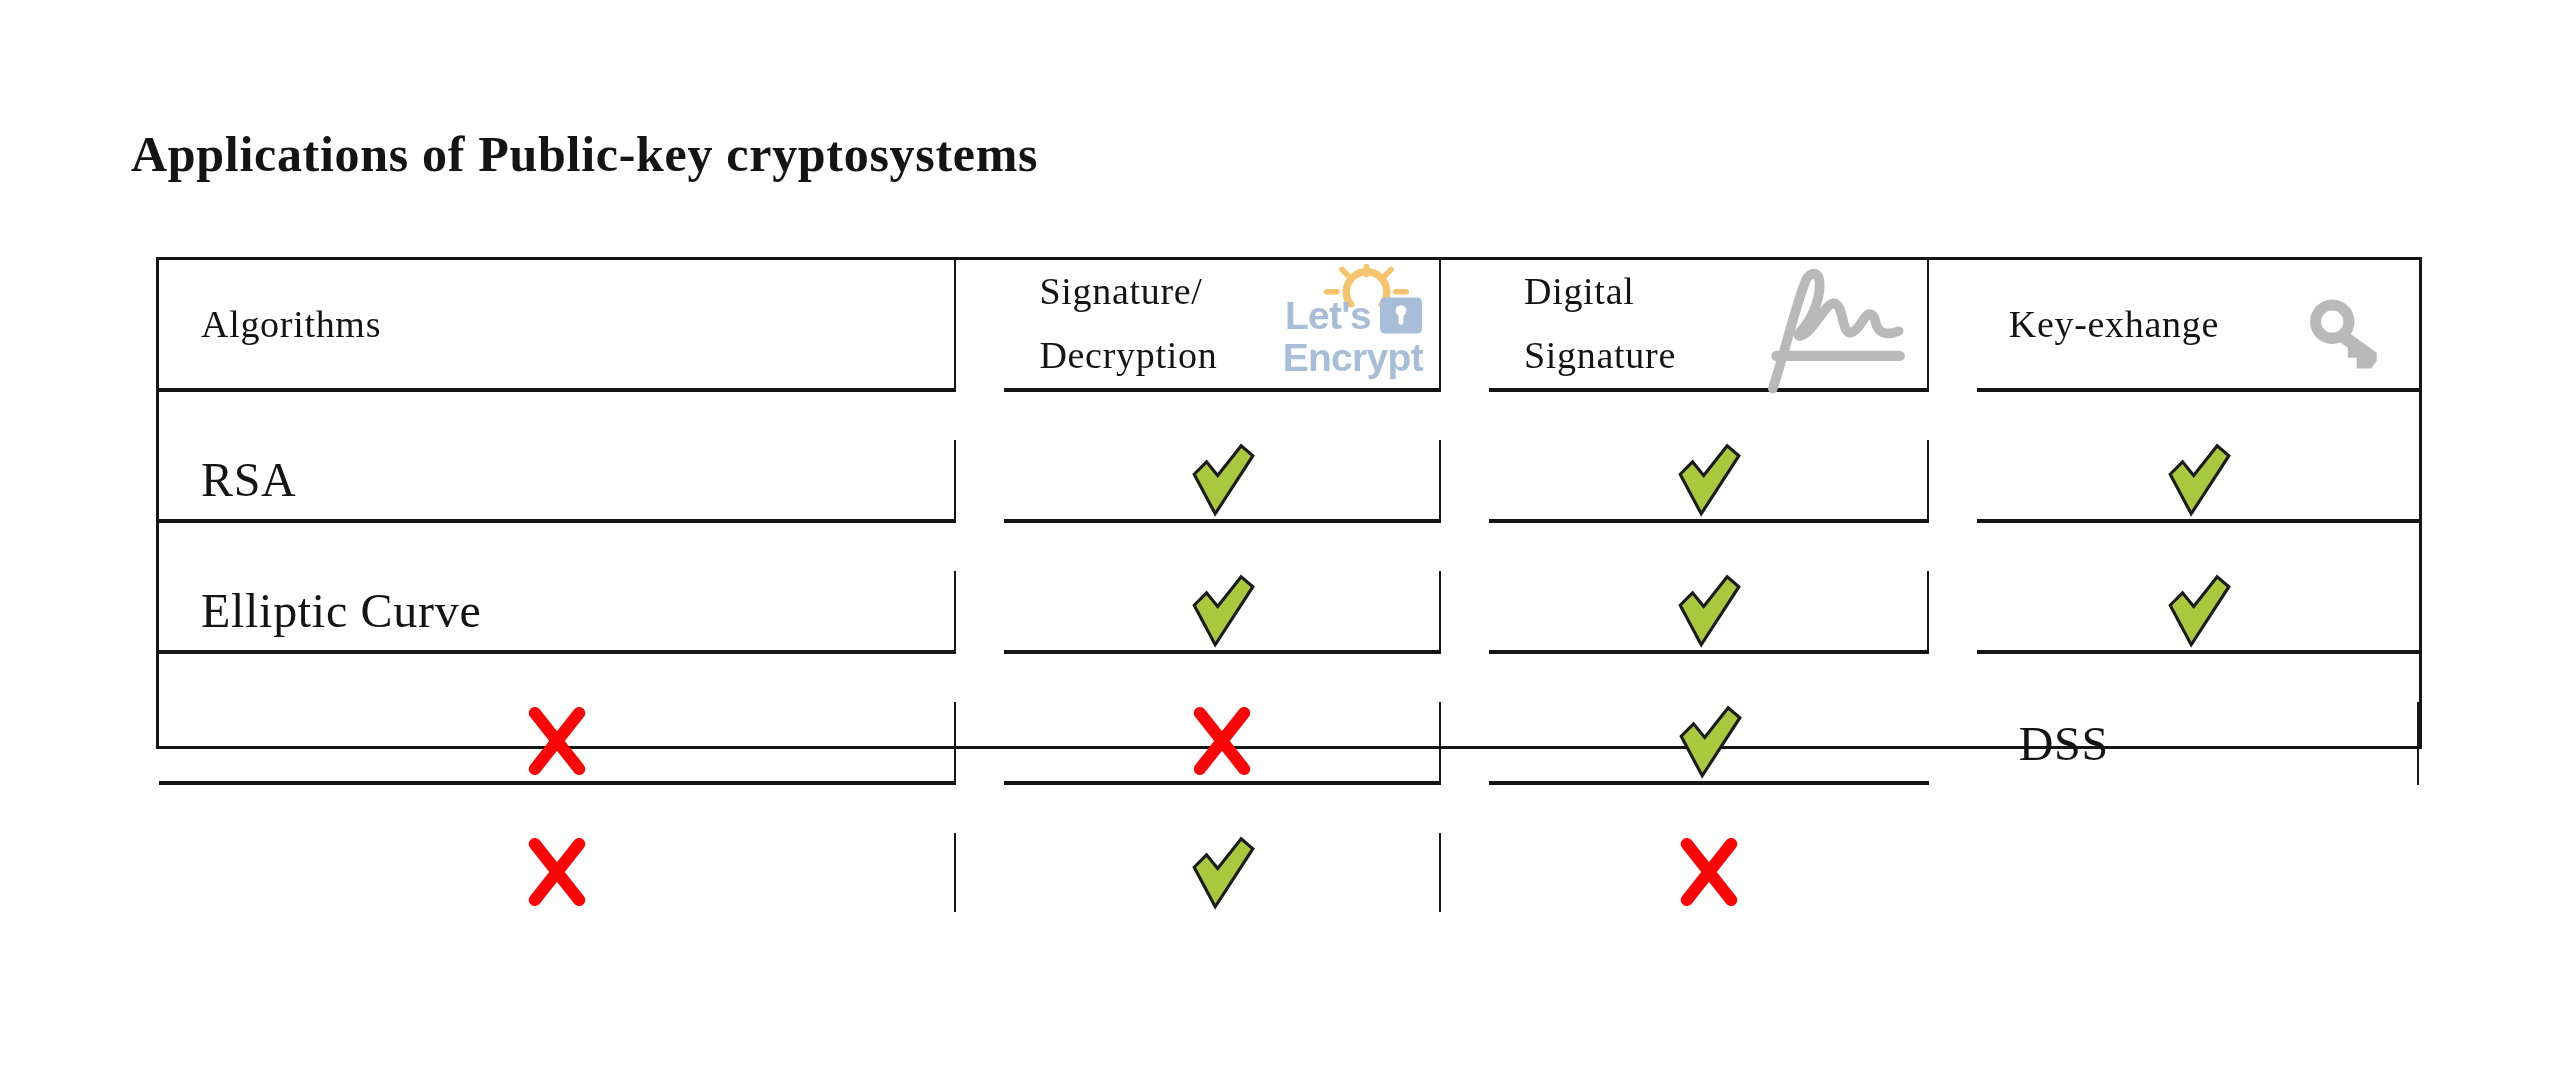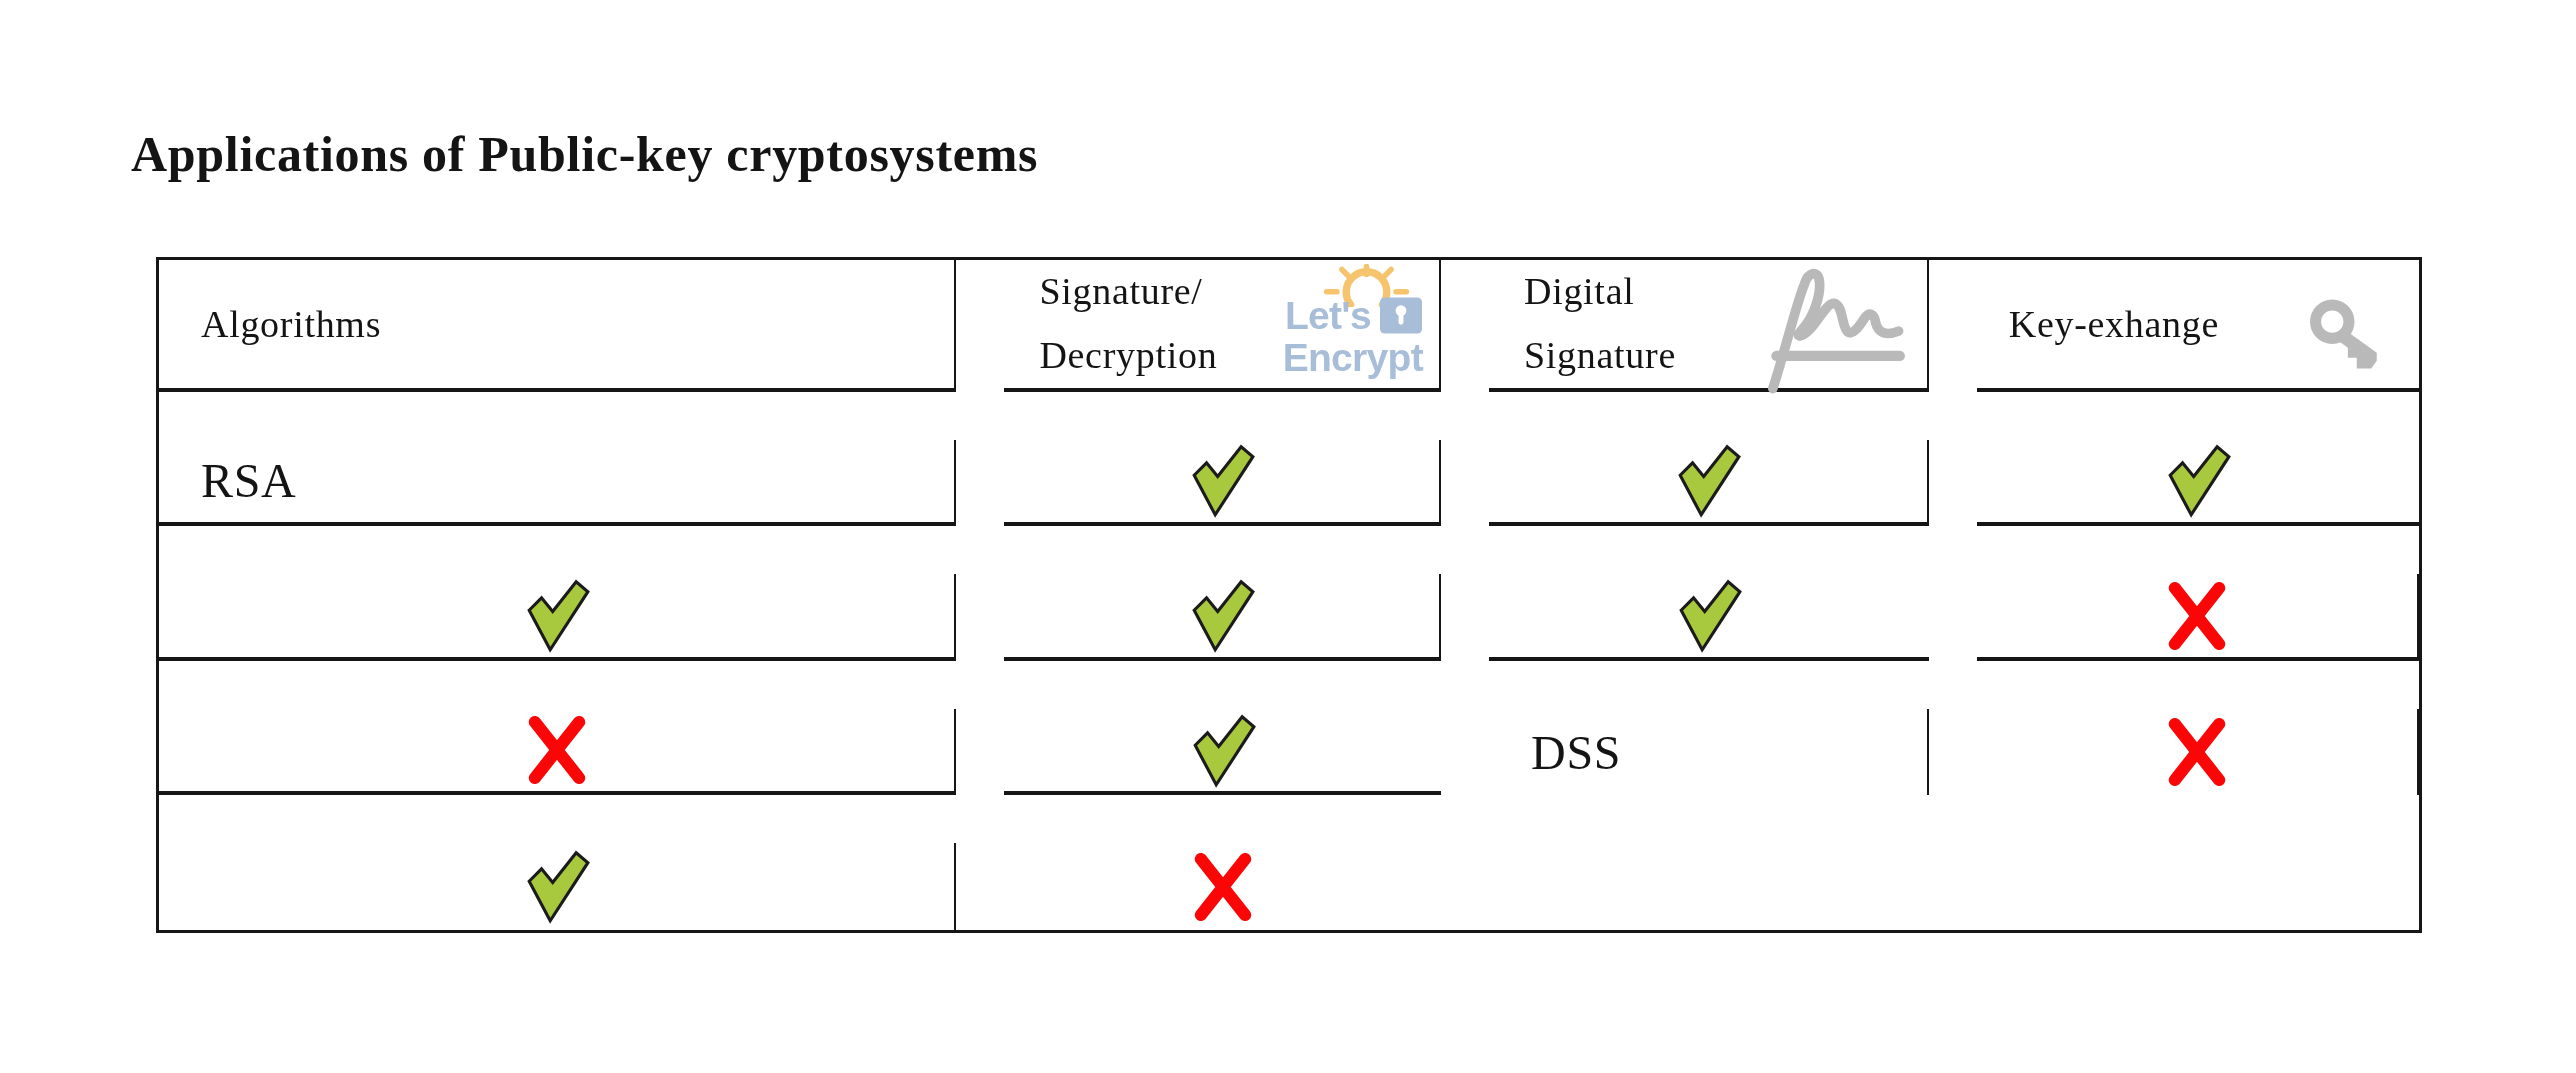--- a/index.html
+++ b/index.html
@@ -14,21 +14,21 @@
   }
   *{margin:0;padding:0;box-sizing:border-box;}
   html,body{background:#ffffff;}
   body{width:2576px;height:1073px;position:relative;overflow:hidden;
        font-family:cursive;color:var(--ink);}
   .canvas{position:absolute;inset:0;background:#ffffff;padding-left:47px;}
 
   .title{position:absolute;left:131px;top:125px;font-size:50px;font-weight:700;
          letter-spacing:0.7px;white-space:nowrap;color:var(--ink);}
 
-  .table{position:absolute;left:156px;top:257px;width:2266px;height:676px;
+  .table{position:absolute;left:156px;top:257px;width:2266px;height:492px;
          display:grid;
          grid-template-columns:1273fr 697fr 702fr 706fr;
          grid-template-rows:repeat(5,1fr);
          border:3.4px solid var(--line-black);background:#fff;gap:48px;}
   .cell{position:relative;border-right:2.7px solid var(--line-black);
         border-bottom:4.7px solid var(--line-black);
         display:flex;align-items:center;}
   .cell.last-col{border-right:none;}
   .cell.last-row{border-bottom:none;}
 
@@ -138,20 +138,23 @@
         </svg>
 
     </div>
     <div class="cell mark-cell last-col mark-yes">
       <svg class="check" width="68" height="79" viewBox="0 0 110 125">
         <polygon class="check-shape" points="10,54 30,34 48,56 86,8 105,24 44,118"></polygon>
         </svg>
 
     </div>
 
+    <div class="cell label-cell">
+      <span>Elliptic Curve</span>
+    </div>
     <div class="cell mark-cell mark-yes">
       <svg class="check" width="68" height="79" viewBox="0 0 110 125">
         <polygon class="check-shape" points="10,54 30,34 48,56 86,8 105,24 44,118"></polygon>
         </svg>
 
     </div>
     <div class="cell mark-cell mark-yes">
       <svg class="check" width="68" height="79" viewBox="0 0 110 125">
         <polygon class="check-shape" points="10,54 30,34 48,56 86,8 105,24 44,118"></polygon>
         </svg>

